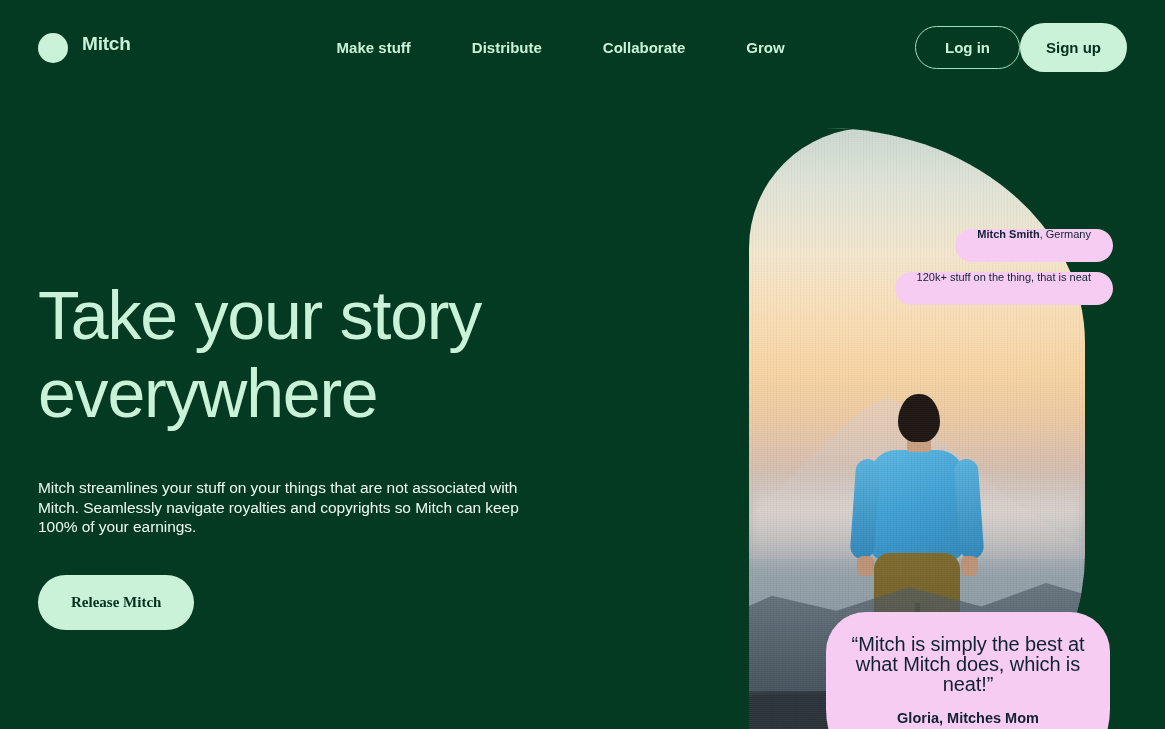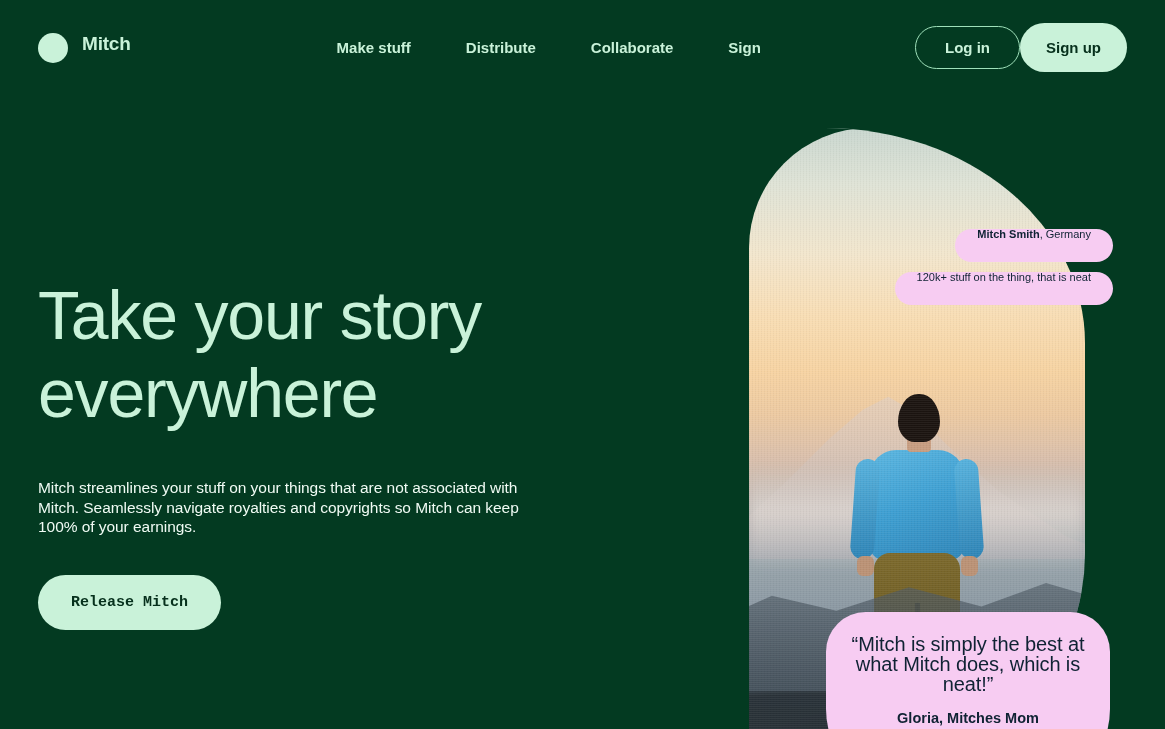--- a/index.html
+++ b/index.html
@@ -45,21 +45,21 @@
   .brand-name {
     color: #c9f2d9;
     font-size: 19px;
     font-weight: bold;
     letter-spacing: -0.2px;
   }
 
   .nav-links {
     display: flex;
     align-items: center;
-    gap: 0;
+    gap: 6px;
     margin-left: 206px;
   }
   .nav-link {
     color: #c9f2d9;
     font-size: 15px;
     font-weight: bold;
     text-decoration: none;
     padding: 8px 0;
     margin-right: 55px;
     white-space: nowrap;
@@ -117,21 +117,21 @@
     max-width: 512px;
     letter-spacing: -0.05px;
   }
   .cta {
     margin-top: 38px;
     display: inline-block;
     background: #c9f2d9;
     color: #06301c;
     border: none;
     border-radius: 999px;
-    font-family: Liberation Mono, monospace;
+    font-family: Liberation Serif, serif;
     font-size: 15px;
     font-weight: bold;
     padding: 19px 33px;
     cursor: pointer;
   }
 
   
   .hero-media {
     position: absolute;
     left: 749px;
@@ -338,21 +338,21 @@
 
   <div class="brand">
     <span class="brand-mark"></span>
     <span class="brand-name">Mitch</span>
   </div>
 
   <nav class="nav-links">
     <a class="nav-link" href="#">Make stuff</a>
     <a class="nav-link" href="#">Distribute</a>
     <a class="nav-link" href="#">Collaborate</a>
-    <a class="nav-link" href="#">Sign</a>
+    <a class="nav-link" href="#">Grow</a>
   </nav>
 
   <div class="nav-actions">
     <button class="btn btn-login">Log in</button>
     <button class="btn btn-signup">Sign up</button>
   </div>
 
 </header>
 
 <section class="hero-left">

